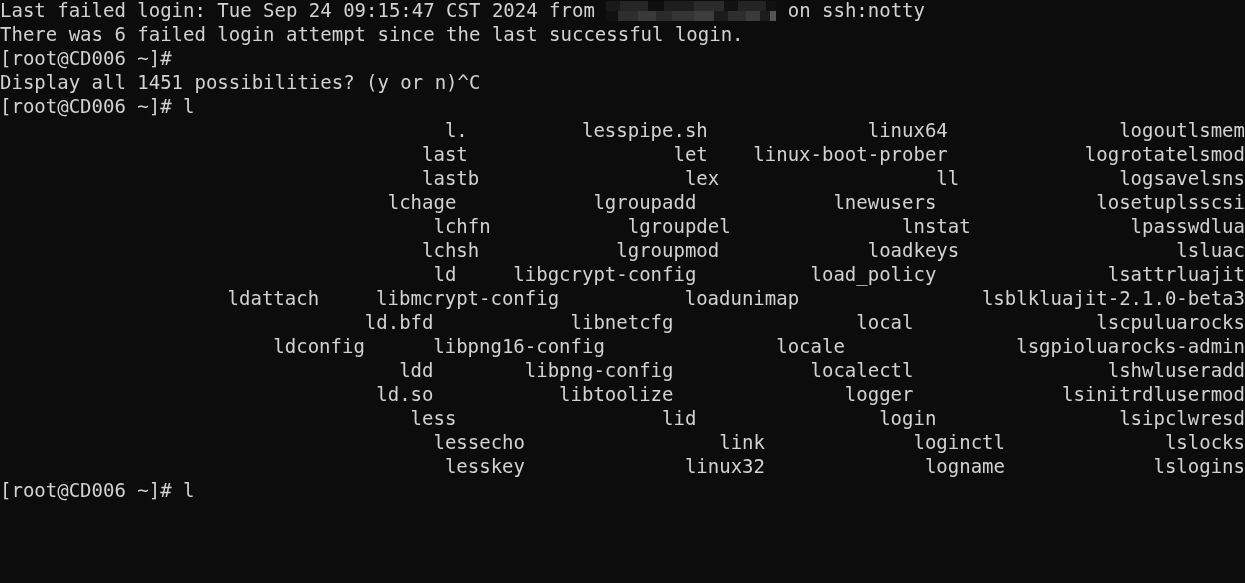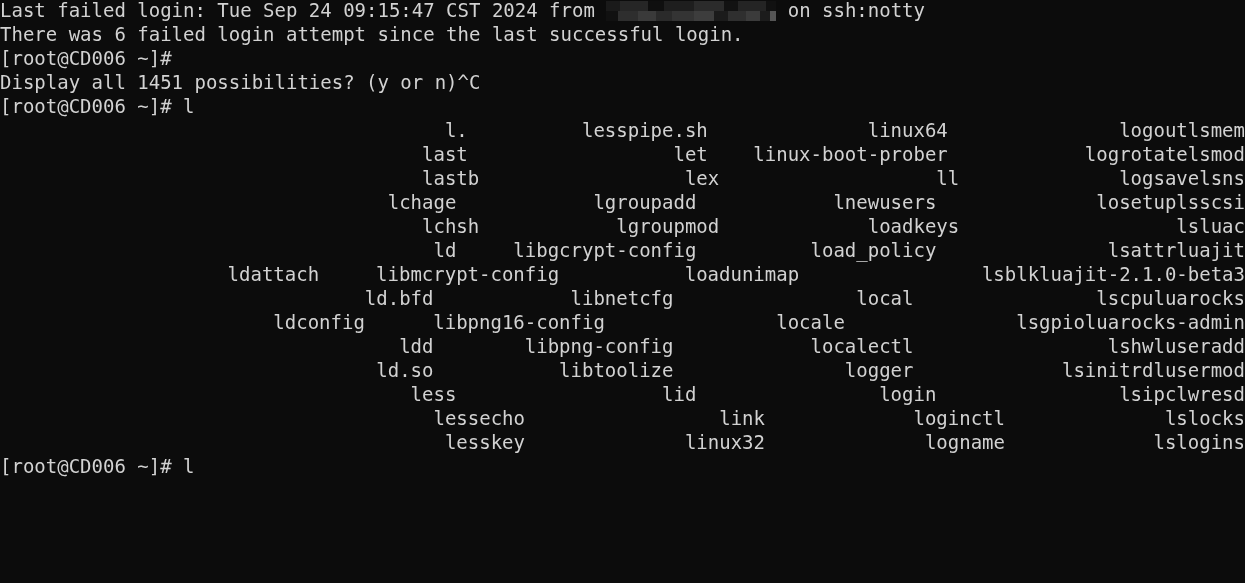--- a/index.html
+++ b/index.html
@@ -127,20 +127,23 @@
       <div class="grid-row">
         <span class="cell">last</span><span class="cell">let</span><span class="cell">linux-boot-prober</span><span class="cell">logrotate</span><span class="cell">lsmod</span>
       </div>
       <div class="grid-row">
         <span class="cell">lastb</span><span class="cell">lex</span><span class="cell">ll</span><span class="cell">logsave</span><span class="cell">lsns</span>
       </div>
       <div class="grid-row">
         <span class="cell">lchage</span><span class="cell">lgroupadd</span><span class="cell">lnewusers</span><span class="cell">losetup</span><span class="cell">lsscsi</span>
       </div>
       <div class="grid-row">
+        <span class="cell">lchfn</span><span class="cell">lgroupdel</span><span class="cell">lnstat</span><span class="cell">lpasswd</span><span class="cell">lua</span>
+      </div>
+      <div class="grid-row">
         <span class="cell">lchsh</span><span class="cell">lgroupmod</span><span class="cell">loadkeys</span><span class="cell">ls</span><span class="cell">luac</span>
       </div>
       <div class="grid-row">
         <span class="cell">ld</span><span class="cell">libgcrypt-config</span><span class="cell">load_policy</span><span class="cell">lsattr</span><span class="cell">luajit</span>
       </div>
       <div class="grid-row">
         <span class="cell">ldattach</span><span class="cell">libmcrypt-config</span><span class="cell">loadunimap</span><span class="cell">lsblk</span><span class="cell">luajit-2.1.0-beta3</span>
       </div>
       <div class="grid-row">
         <span class="cell">ld.bfd</span><span class="cell">libnetcfg</span><span class="cell">local</span><span class="cell">lscpu</span><span class="cell">luarocks</span>

